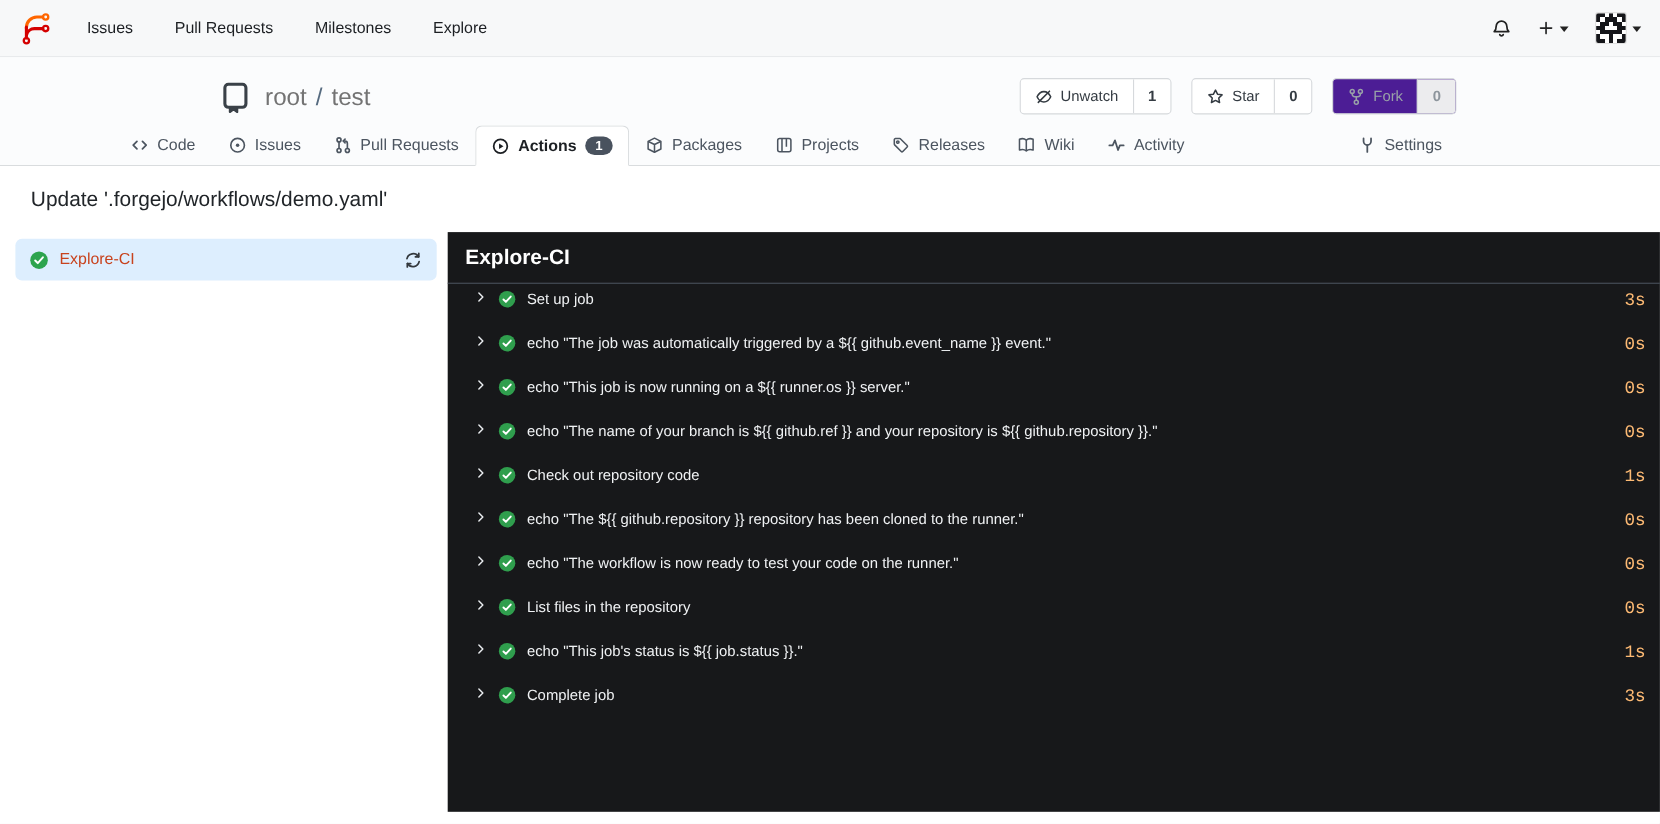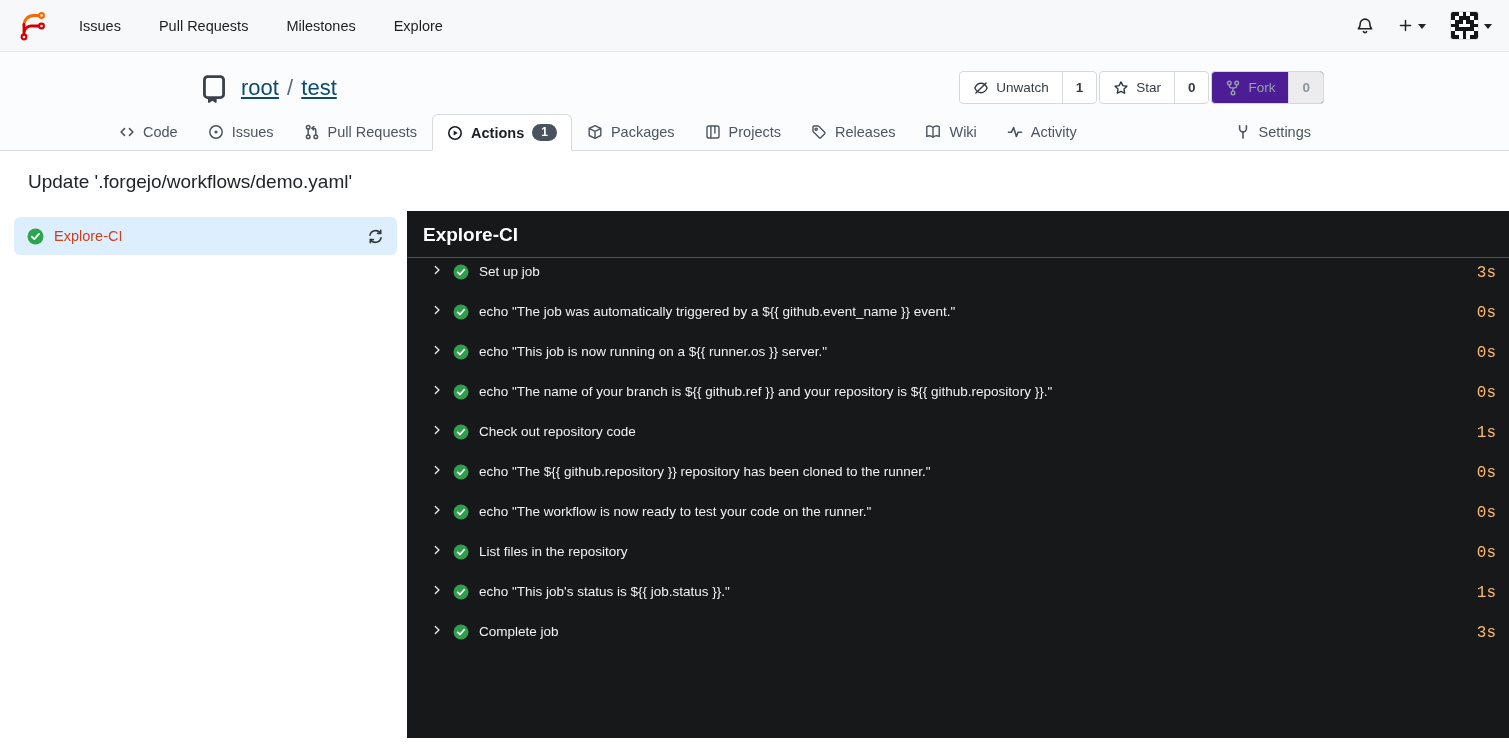--- a/index.html
+++ b/index.html
@@ -16,23 +16,23 @@
   .nav-right { display:flex; align-items:center; gap:24px; }
   .icon-btn { display:flex; align-items:center; gap:5px; color:#222; cursor:pointer; }
   .caret { width:0; height:0; border-left:4.5px solid transparent; border-right:4.5px solid transparent;
     border-top:5px solid #222; margin-top:2px; }
   .avatar { width:29px; height:29px; border-radius:3px; background:#fff; border:1px solid #e0e0e0; overflow:hidden; }
 
   
   .repo-header { background:#fbfcfd; }
   .repo-row { display:flex; align-items:center; padding:19px 0 10px 199px; }
   .repo-title { display:flex; align-items:center; gap:12px; font-size:22px; }
-  .repo-title .owner, .repo-title .name { color:#0c4a6e; cursor:pointer;text-decoration:underline; }
+  .repo-title .owner, .repo-title .name { color:#737373; cursor:pointer; }
   .repo-title .slash { color:#556a7f; margin:0 2px; }
-  .repo-actions { margin-left:auto; margin-right:185px; display:flex; gap:2px; }
+  .repo-actions { margin-left:auto; margin-right:185px; display:flex; gap:18px; }
   .btn-group { display:flex; border:1px solid #d6d9dc; border-radius:4px; background:#fff;
     font-size:13.5px; color:#343b42; overflow:hidden; cursor:pointer; height:33px; }
   .btn-main { display:flex; align-items:center; gap:7px; padding:0 13px; }
   .btn-count { display:flex; align-items:center; padding:0 13px; border-left:1px solid #d6d9dc; font-weight:600; }
   .btn-group.disabled { cursor:default; color:#99a1a8; background:#4c1d95; }
   .btn-group.disabled .btn-count { background:#ececee; color:#8d959c; }
 
   
   .tabs-row { display:flex; align-items:flex-end; padding-left:104px; border-bottom:1px solid #d9dcde; }
   .tab { display:flex; align-items:center; gap:8px; padding:9px 14px; font-size:14.5px;

